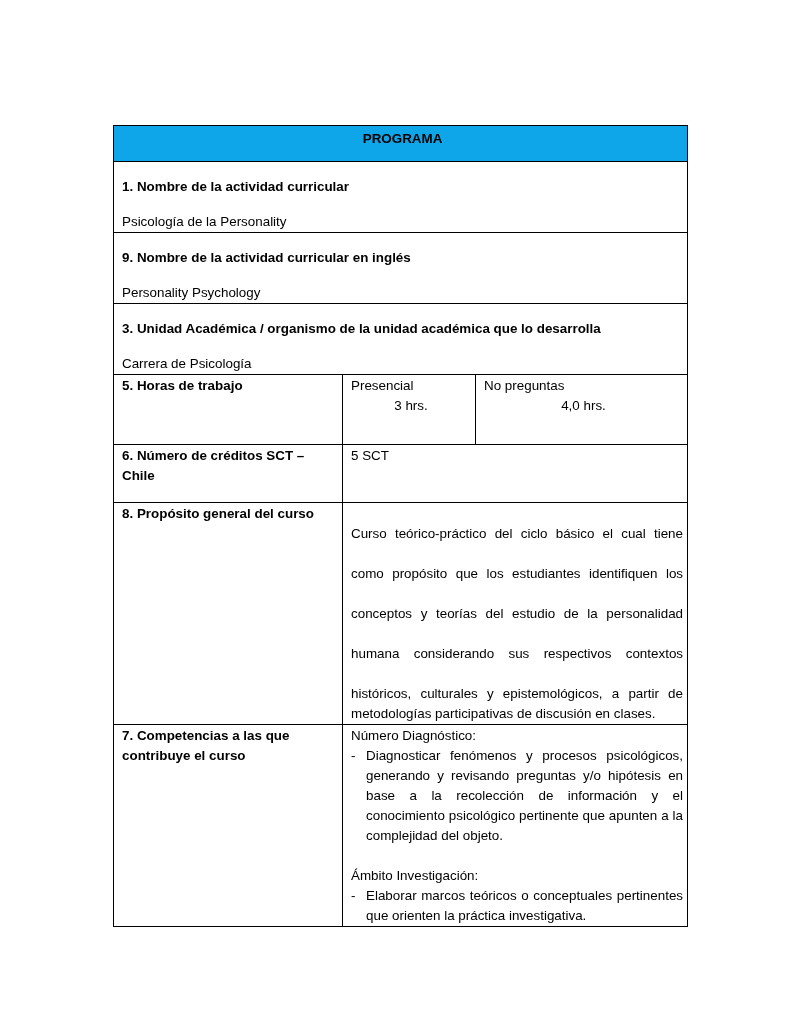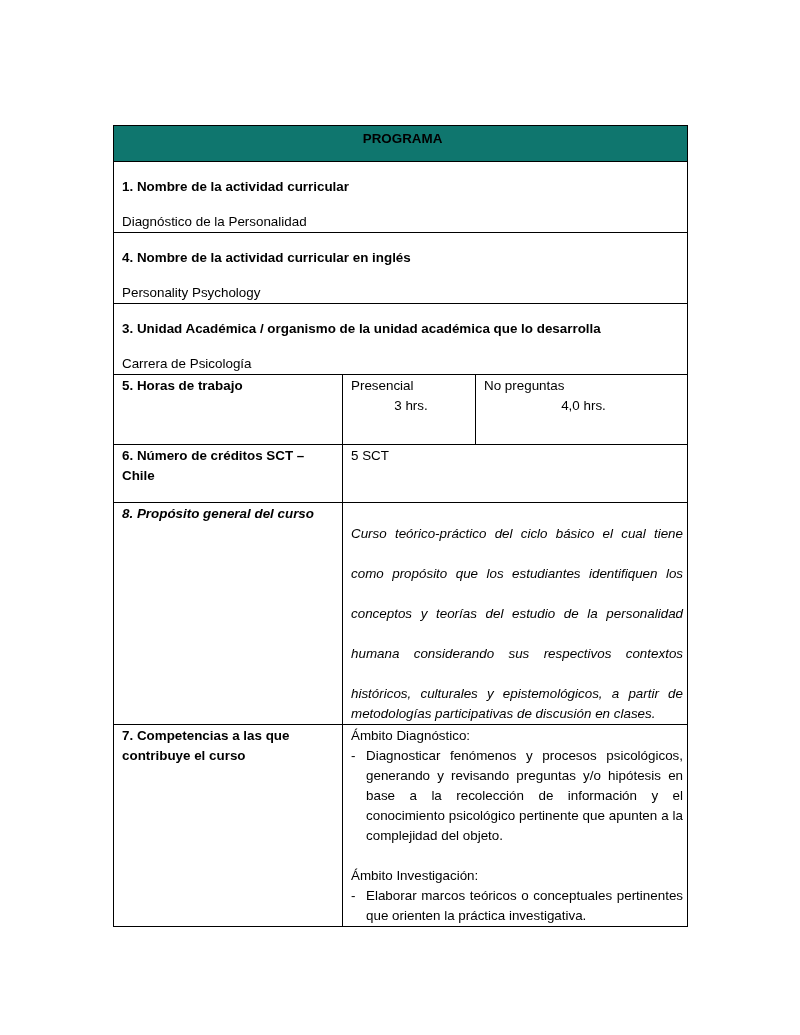--- a/index.html
+++ b/index.html
@@ -30,34 +30,34 @@
       table-layout: fixed;
     }
     table.programa td {
       border: 1.3px solid #000;
       vertical-align: top;
       padding: 0 4px 0 8px;
       line-height: 20px;
       box-sizing: border-box;
     }
     .hdr {
-      background: #0f766e;
+      background: #0ea5e9;
       text-align: center;
       font-weight: bold;
       height: 36px;
       padding-top: 3px !important;
     }
     .lbl { font-weight: bold; }
     .full-row td { height: 71px; }
     .full-row .lbl { display: block; margin-top: 14px; }
     .full-row .val { display: block; margin-top: 15px; }
     .r5 td { height: 70px; }
     .r6 td { height: 58px; }
     .r7 td { height: 36px; }
-    .r8 td { height: 136px; font-style: italic; }
+    .r8 td { height: 136px; }
     .r9 td { height: 193px; }
     .center { text-align: center; }
     .sub-center { display: block; text-align: center; }
     .just-line {
       text-align: justify;
       text-align-last: justify;
       margin-top: 20px;
     }
     .last-line {
       text-align: left;
@@ -89,27 +89,27 @@
       <col class="c3">
     </colgroup>
     <tbody>
       <tr>
         <td colspan="3" class="hdr">PROGRAMA</td>
       </tr>
 
       <tr class="full-row">
         <td colspan="3" class="pad-top">
           <span class="lbl">1. Nombre de la actividad curricular</span>
-          <span class="val">Diagnóstico de la Personalidad</span>
+          <span class="val">Psicología de la Personality</span>
         </td>
       </tr>
 
       <tr class="full-row">
         <td colspan="3" class="pad-top">
-          <span class="lbl">4. Nombre de la actividad curricular en inglés</span>
+          <span class="lbl">9. Nombre de la actividad curricular en inglés</span>
           <span class="val">Personality Psychology</span>
         </td>
       </tr>
 
       <tr class="full-row">
         <td colspan="3" class="pad-top">
           <span class="lbl">3. Unidad Académica / organismo de la unidad académica que lo desarrolla</span>
           <span class="val">Carrera de Psicología</span>
         </td>
       </tr>
@@ -149,21 +149,21 @@
           <div class="just-line">históricos, culturales y epistemológicos, a partir de</div>
           <div class="last-line">metodologías participativas de discusión en clases.</div>
         </td>
       </tr>
 
       <tr class="r9">
         <td class="pad-top">
           <span class="lbl">7. Competencias a las que contribuye el curso</span>
         </td>
         <td colspan="2" class="pad-top">
-          <div>Ámbito Diagnóstico:</div>
+          <div>Número Diagnóstico:</div>
           <div class="bullet-item">
             <span class="dash">-</span>
             <span>Diagnosticar fenómenos y procesos psicológicos, generando y revisando preguntas y/o hipótesis en base a la recolección de información y el conocimiento psicológico pertinente que apunten a la complejidad del objeto.</span>
           </div>
           <div class="spacer"></div>
           <div>Ámbito Investigación:</div>
           <div class="bullet-item">
             <span class="dash">-</span>
             <span>Elaborar marcos teóricos o conceptuales pertinentes que orienten la práctica investigativa.</span>
           </div>

